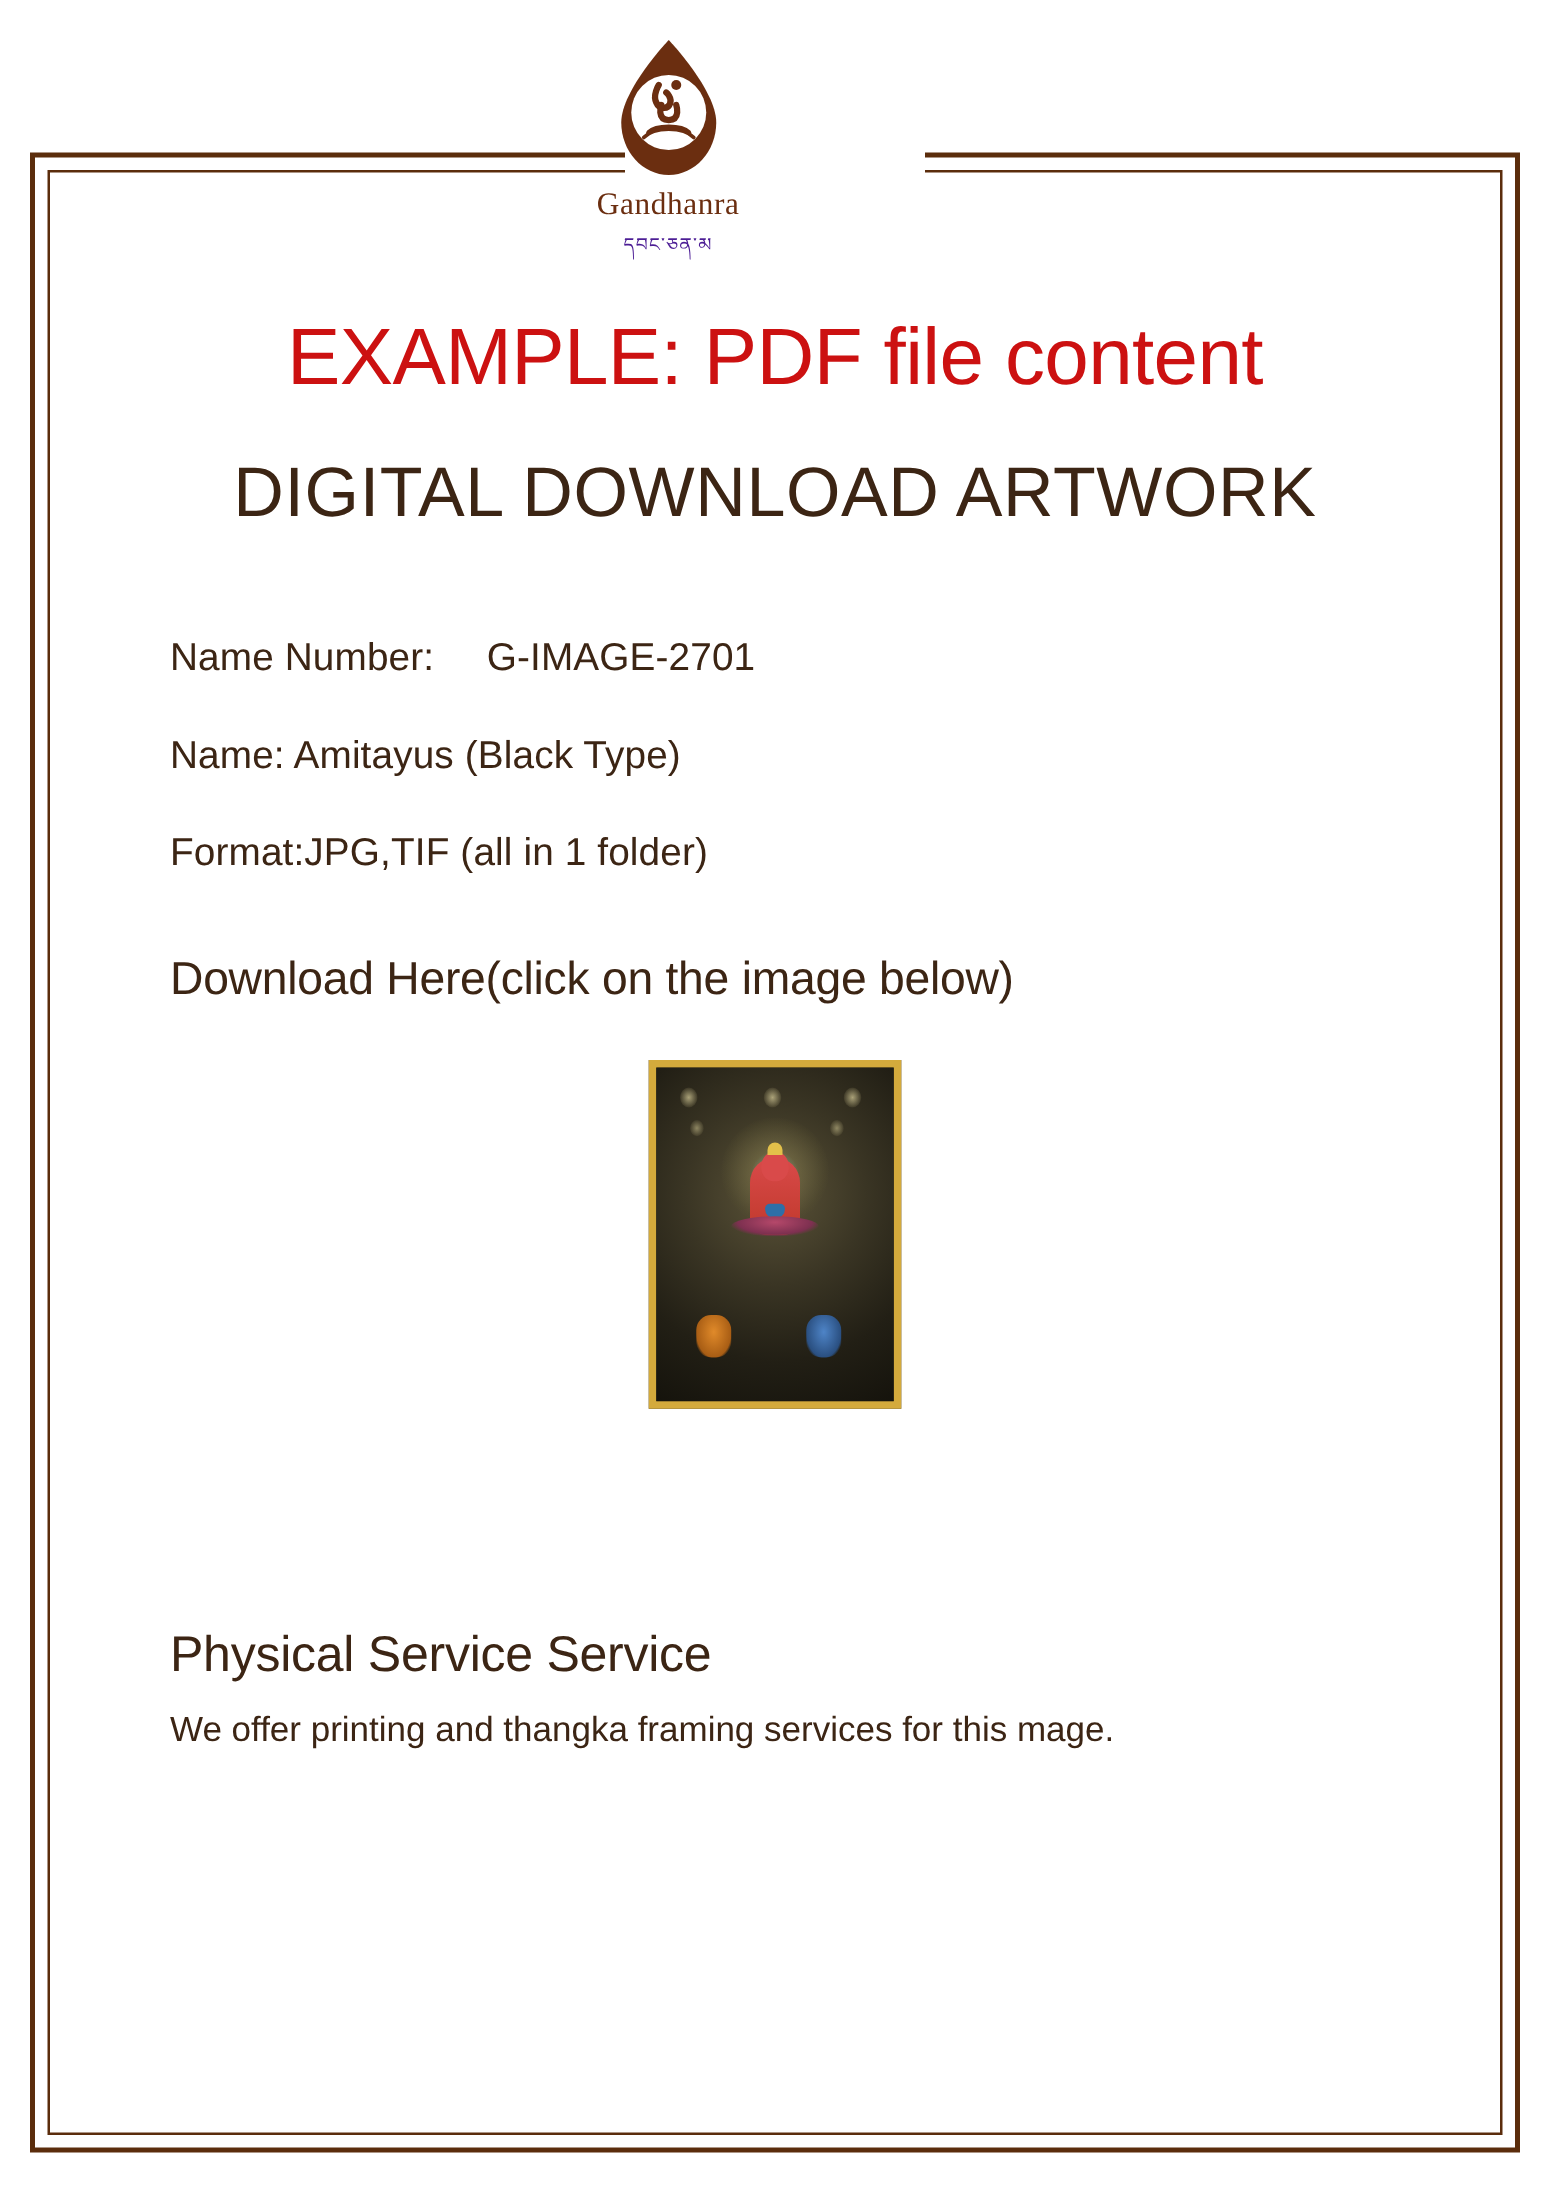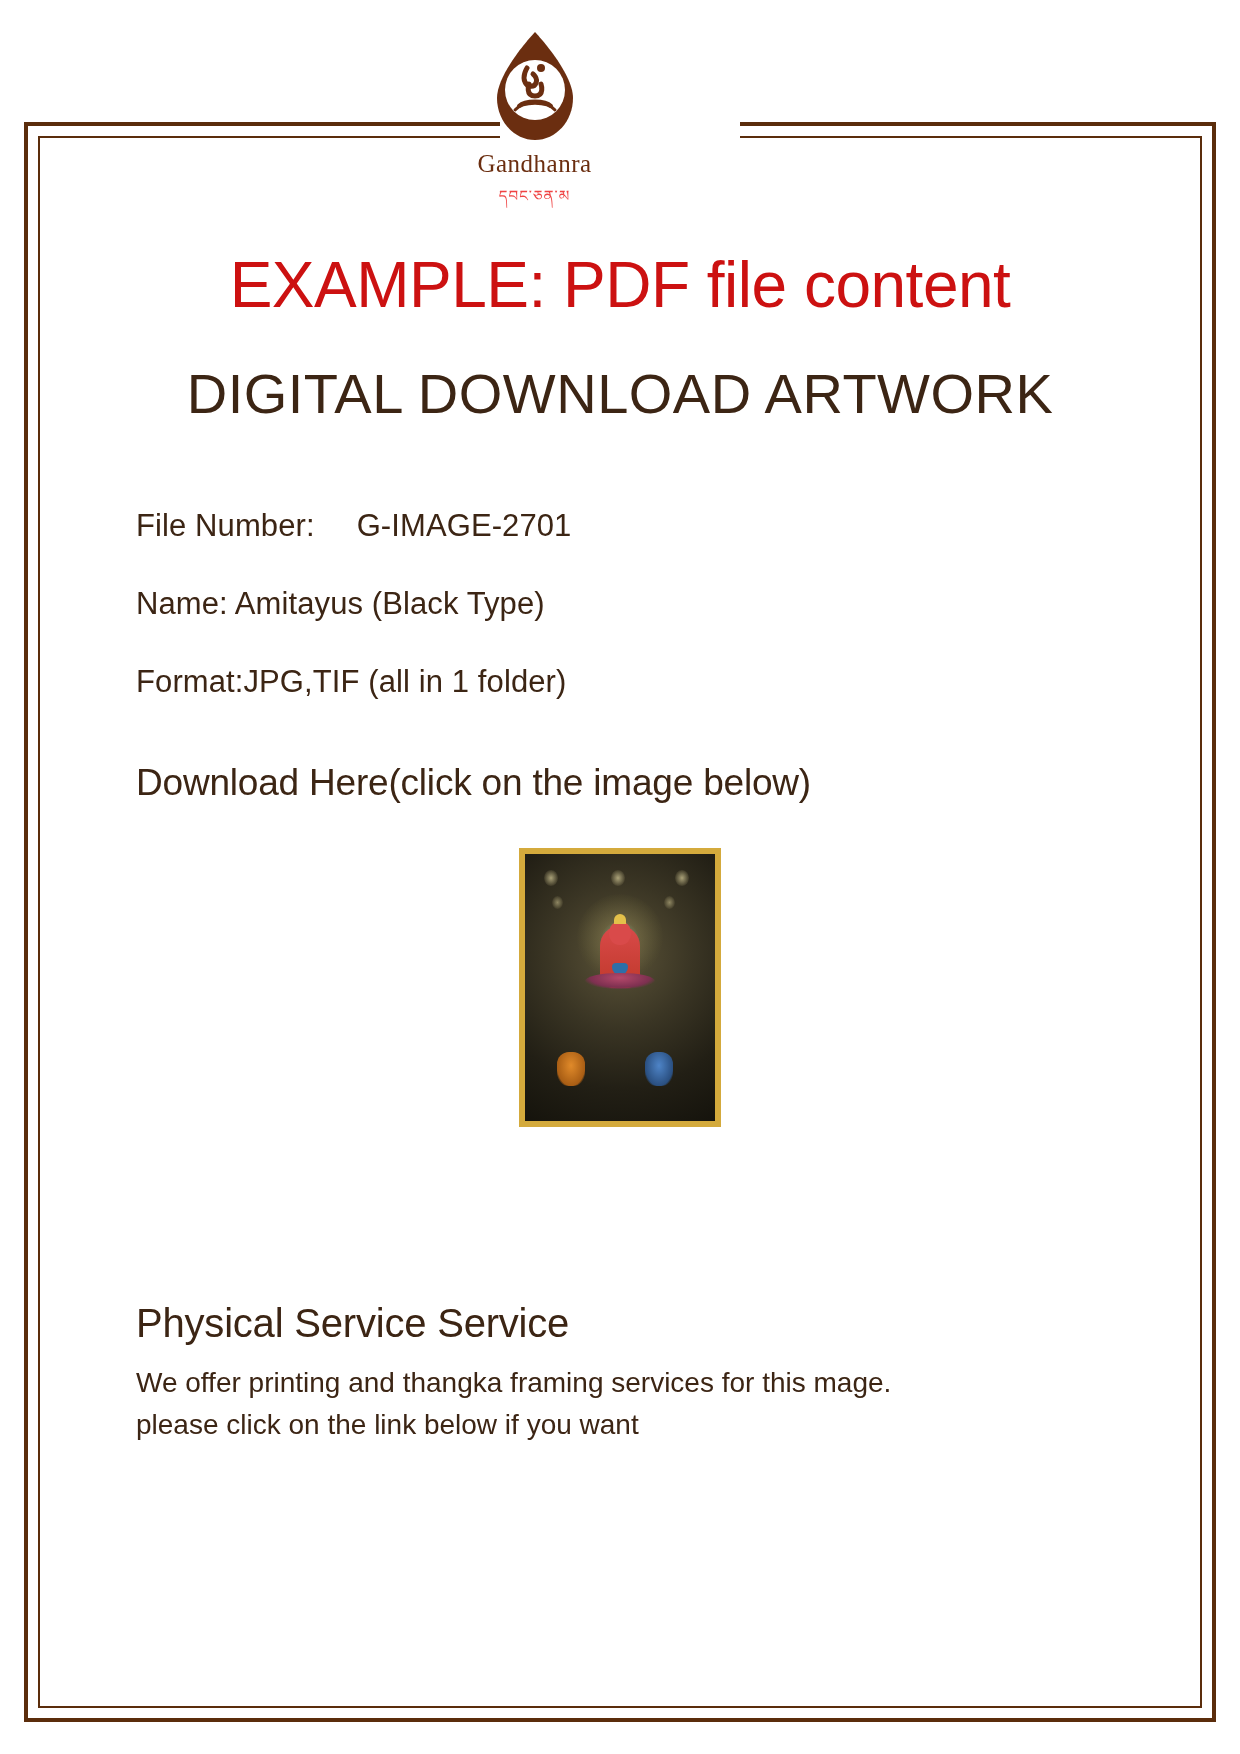--- a/index.html
+++ b/index.html
@@ -69,21 +69,21 @@
   .logo-name {
     font-family: "Liberation Serif", serif;
     font-size: 25px;
     color: #6b2e10;
     letter-spacing: 0.5px;
     margin-top: 2px;
   }
   .logo-tibetan {
     font-family: "DejaVu Sans", sans-serif;
     font-size: 15px;
-    color: #ef4444;
+    color: #4c1d95;
     margin-top: 1px;
     letter-spacing: 1px;
   }
 
   .content {
     position: absolute;
     left: 130px;
     top: 250px;
     width: 980px;
   }
@@ -290,21 +290,21 @@
   </div>
 
   <div class="content">
 
     <div class="title">EXAMPLE: PDF file content</div>
 
     <div class="subtitle">DIGITAL DOWNLOAD ARTWORK</div>
 
     <div class="meta">
       <div class="meta-line">
-        <span>File Number:</span><span class="label-gap"></span><span>G-IMAGE-2701</span>
+        <span>Name Number:</span><span class="label-gap"></span><span>G-IMAGE-2701</span>
       </div>
       <div class="meta-line">Name: Amitayus (Black Type)</div>
       <div class="meta-line">Format:JPG,TIF (all in 1 folder)</div>
     </div>
 
     <div class="download-head">Download Here(click on the image below)</div>
 
     <div class="thumb-wrap">
       <div class="thumb">
         <div class="bg"></div>
@@ -321,17 +321,16 @@
         <div class="vase"></div>
         <div class="lotus"></div>
         <div class="att-left"></div>
         <div class="att-right"></div>
       </div>
     </div>
 
     <div class="service">
       <div class="service-title">Physical Service Service</div>
       <div class="service-text">We offer printing and thangka framing services for this mage.</div>
-      <div class="service-text" style="margin-top:0">please click on the link below if you want</div>
     </div>
 
   </div>
 </div>
 
 </body></html>

